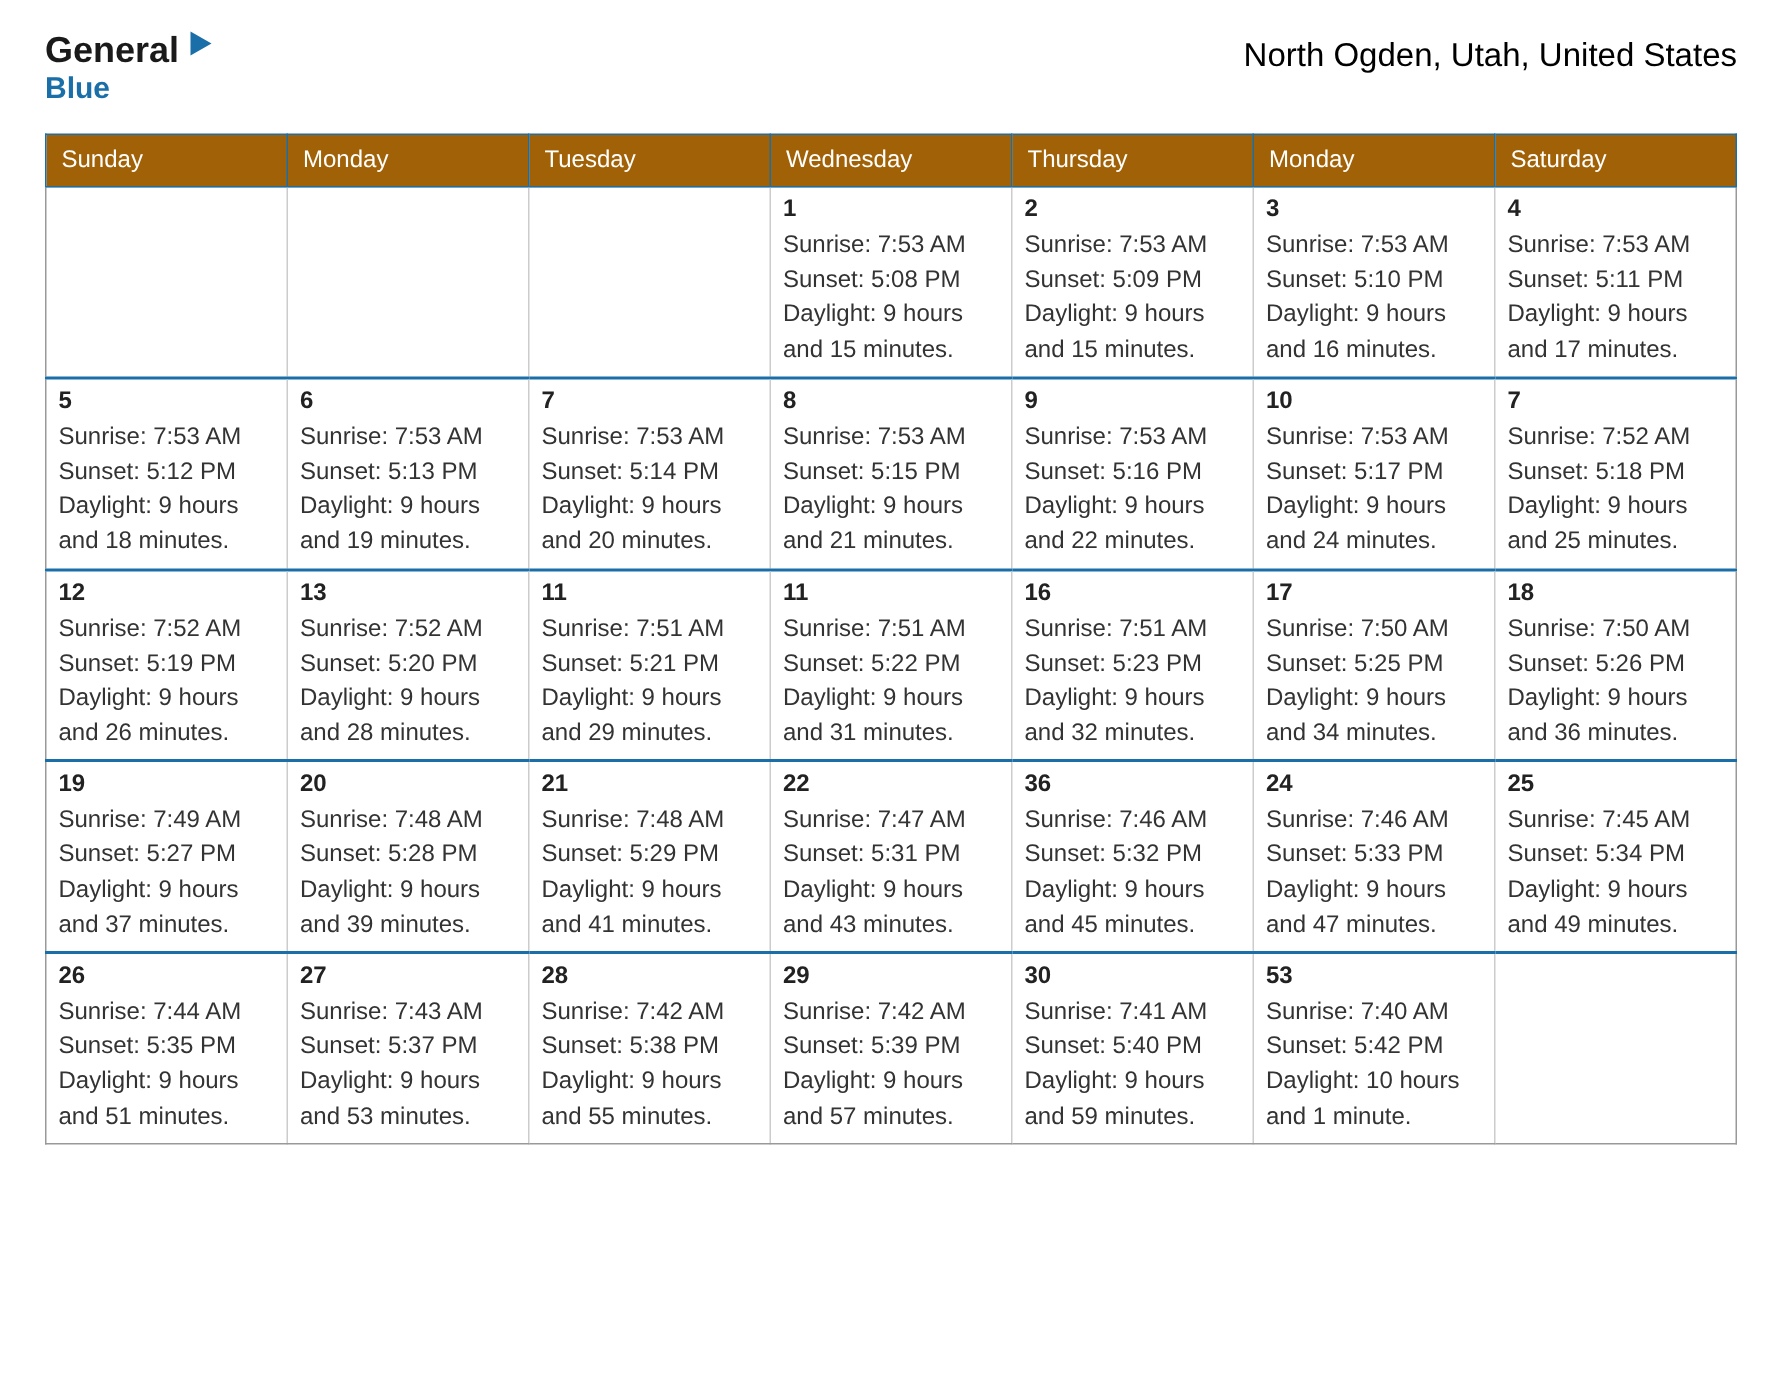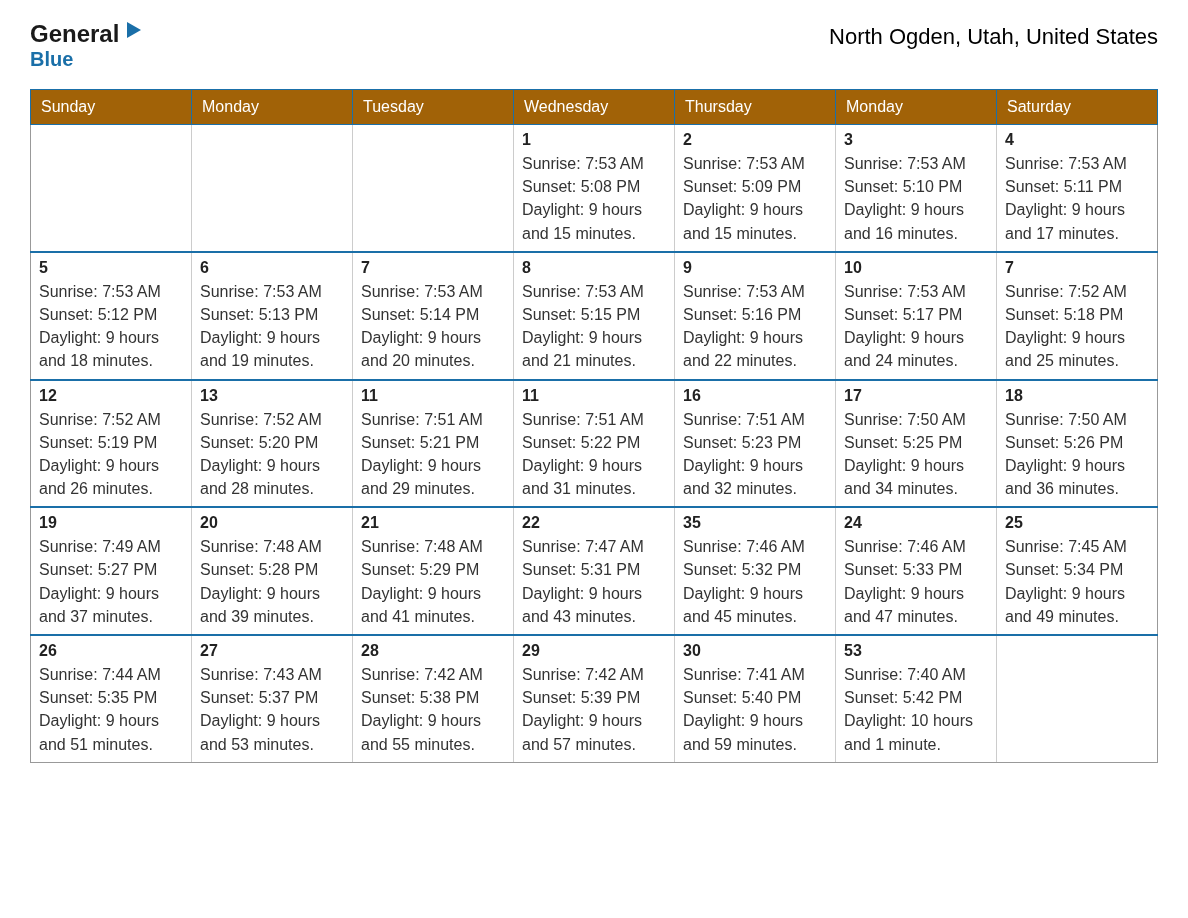--- a/index.html
+++ b/index.html
@@ -233,21 +233,21 @@
         </td>
         <td>
           <span class="day-number">21</span>
           <div class="day-info">Sunrise: 7:48 AM<br>Sunset: 5:29 PM<br>Daylight: 9 hours<br>and 41 minutes.</div>
         </td>
         <td>
           <span class="day-number">22</span>
           <div class="day-info">Sunrise: 7:47 AM<br>Sunset: 5:31 PM<br>Daylight: 9 hours<br>and 43 minutes.</div>
         </td>
         <td>
-          <span class="day-number">35</span>
+          <span class="day-number">36</span>
           <div class="day-info">Sunrise: 7:46 AM<br>Sunset: 5:32 PM<br>Daylight: 9 hours<br>and 45 minutes.</div>
         </td>
         <td>
           <span class="day-number">24</span>
           <div class="day-info">Sunrise: 7:46 AM<br>Sunset: 5:33 PM<br>Daylight: 9 hours<br>and 47 minutes.</div>
         </td>
         <td>
           <span class="day-number">25</span>
           <div class="day-info">Sunrise: 7:45 AM<br>Sunset: 5:34 PM<br>Daylight: 9 hours<br>and 49 minutes.</div>
         </td>

